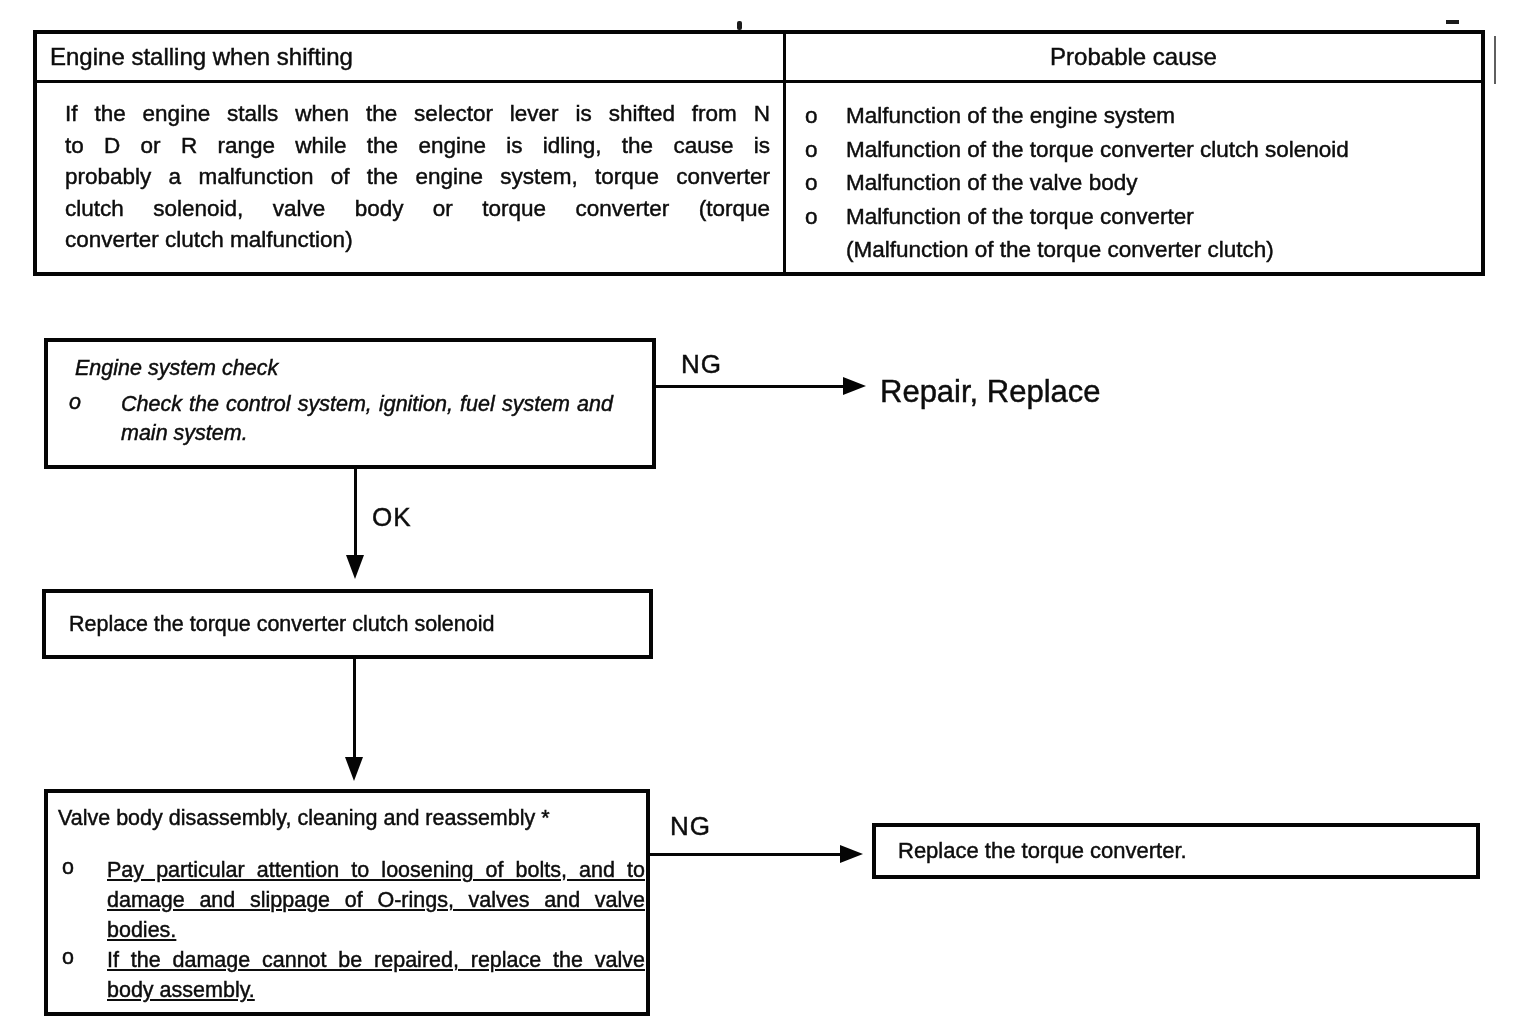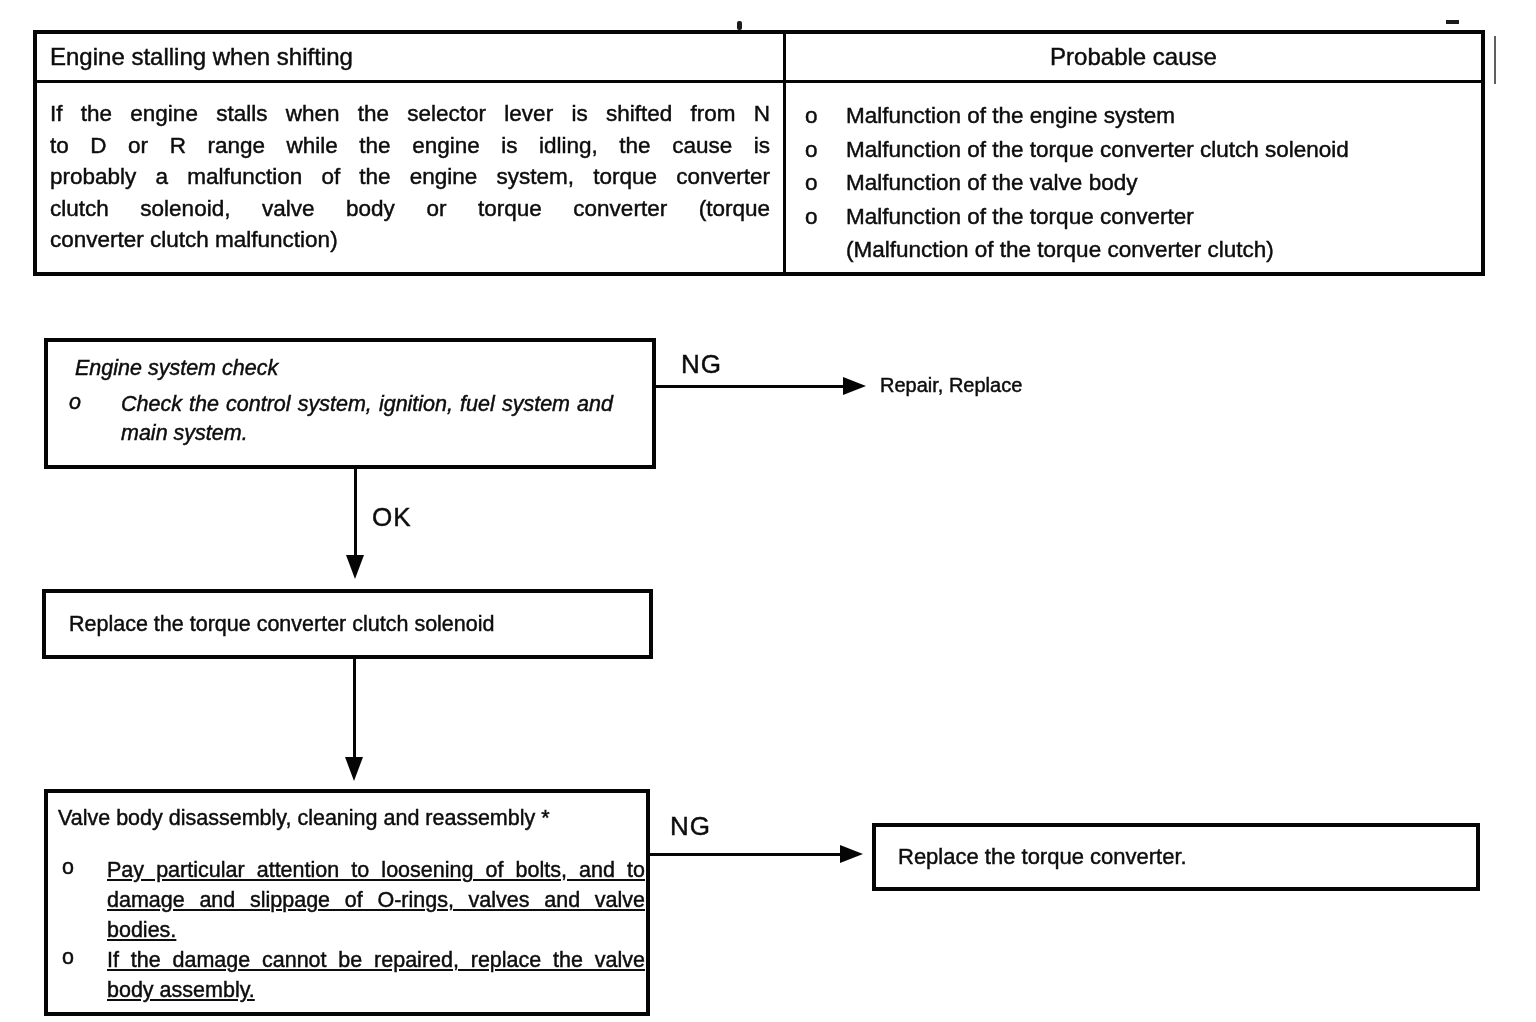--- a/index.html
+++ b/index.html
@@ -23,21 +23,21 @@
   .th-left{
     grid-column:1;grid-row:1;border-right:3px solid #050505;border-bottom:3px solid #050505;
     display:flex;align-items:center;padding-left:13px;font-size:24px;
   }
   .th-right{
     grid-column:2;grid-row:1;border-bottom:3px solid #050505;
     display:flex;align-items:center;justify-content:center;font-size:24px;
   }
   .td-left{
     grid-column:1;grid-row:2;border-right:3px solid #050505;
-    padding:15px 13px 0 13px;font-size:22.5px;
+    padding:15px 13px 0 28px;font-size:22.5px;
   }
   .td-left .jline{line-height:31.5px;text-align:justify;text-align-last:justify;}
   .td-left .jline.last{text-align:right;text-align-last:left;}
   .td-right{grid-column:2;grid-row:2;padding:16px 10px 0 0;font-size:22.5px;}
   .cause-row{display:flex;line-height:33.5px;}
   .cause-marker{width:41px;padding-left:19px;flex:none;}
   .cause-sub{margin-left:60px;line-height:33.5px;}
   
   .fbox{
     position:absolute;border:4px solid #050505;box-sizing:border-box;background:#fff;
@@ -48,30 +48,30 @@
   .brow{display:flex;padding-left:21px;}
   .brow .bmarker{width:52px;flex:none;}
   .brow .btext{width:492px;line-height:29px;text-align:justify;}
   .box2{left:42px;top:573px;width:611px;height:70px;display:flex;align-items:center;padding-left:23px;}
   .box3{left:44px;top:773px;width:606px;height:227px;}
   .box3 .fbox-title{margin:13px 0 0 10px;}
   .box3 .bullets{margin-top:24px;}
   .box3 .brow{padding-left:14px;}
   .box3 .brow .bmarker{width:45px;}
   .box3 .brow .btext{width:538px;line-height:30px;text-decoration:underline;}
-  .box4{left:872px;top:807px;width:608px;height:68px;display:flex;align-items:center;padding-left:22px;font-size:22px;}
+  .box4{left:872px;top:807px;width:608px;height:56px;display:flex;align-items:center;padding-left:22px;font-size:22px;}
   
   .hline{position:absolute;height:3px;background:#050505;}
   .vline{position:absolute;width:3px;background:#050505;}
   .ah-right{position:absolute;width:0;height:0;
     border-top:9px solid transparent;border-bottom:9px solid transparent;border-left:23px solid #050505;}
   .ah-down{position:absolute;width:0;height:0;
     border-left:9px solid transparent;border-right:9px solid transparent;border-top:24px solid #050505;}
   .edge-label{position:absolute;font-size:26px;letter-spacing:1px;}
-  .result-label{position:absolute;font-size:20px;text-align:center;}
+  .result-label{position:absolute;font-size:31px;text-align:center;}
   
   .spk{position:absolute;background:#1b1b1b;}
 </style>
 </head>
 <body>
 
 <div class="page">
 
   <div class="tbl">
     <div class="cell th-left">Engine stalling when shifting</div>

